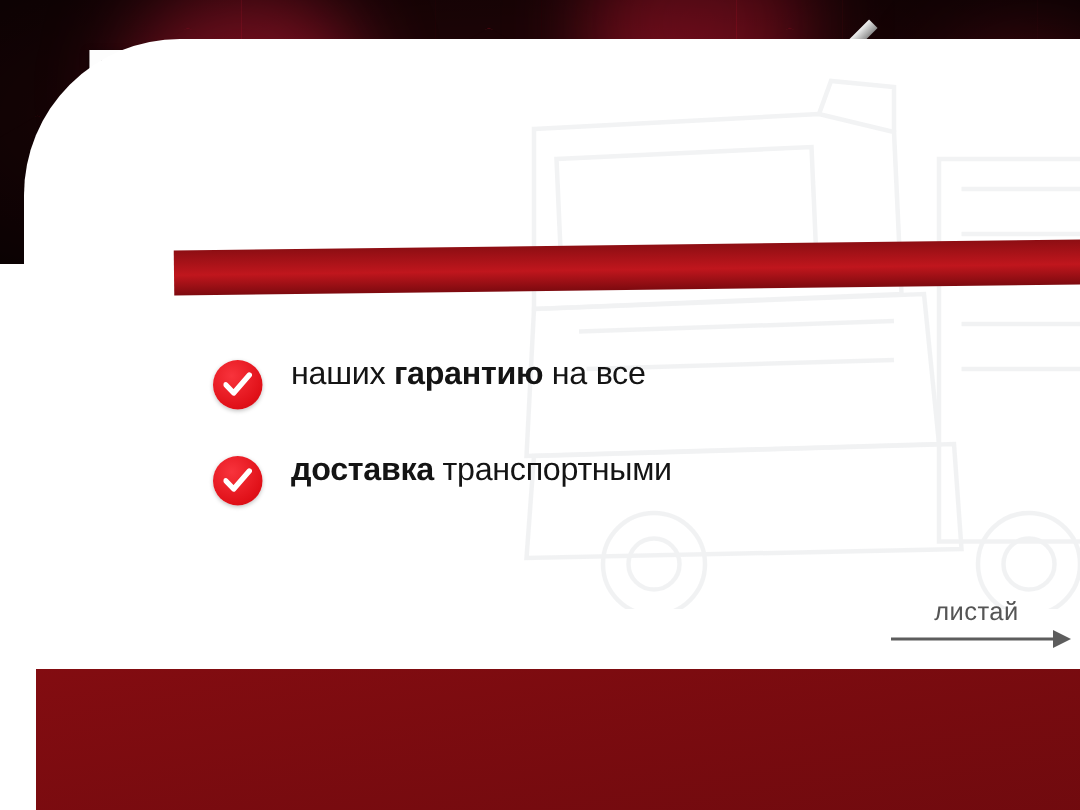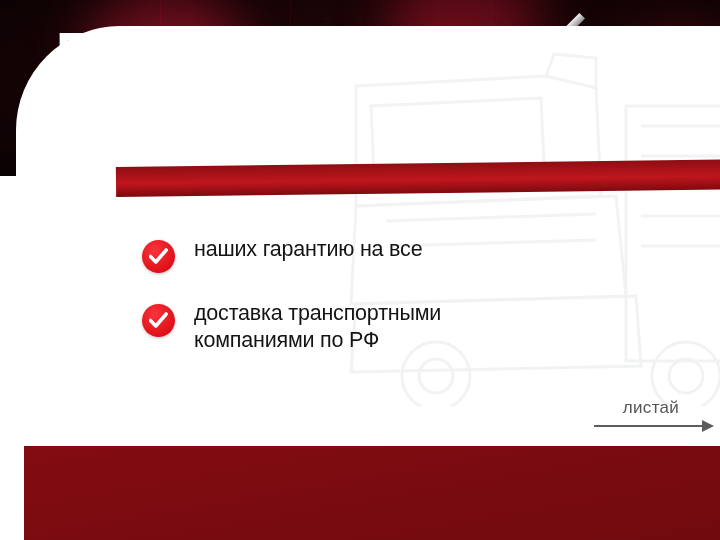--- a/index.html
+++ b/index.html
@@ -68,21 +68,21 @@
 
   
   .bullets{position:absolute;left:126px;top:210px;width:430px;}
   .brow{display:flex;align-items:flex-start;margin-bottom:27px;}
   .chk{flex:0 0 auto;width:33px;height:33px;border-radius:50%;
        background:radial-gradient(circle at 38% 32%,#f8333c,#e01018 70%,#c10c13);
        position:relative;margin-top:4px;box-shadow:0 1px 3px rgba(0,0,0,.25);}
   .chk svg{position:absolute;left:7px;top:8px;}
   .btxt{margin-left:19px;color:#141414;font-size:21.5px;line-height:27px;
         font-family:"Liberation Sans",sans-serif;letter-spacing:-.2px;}
-  .btxt b{font-weight:normal;}
+  .btxt b{font-weight:bold;}
 
   
   .swipe{position:absolute;left:578px;top:372px;width:130px;}
   .swipe .w{font-size:17px;color:#555;letter-spacing:.3px;text-align:center;padding-right:16px;}
   .swipe .ln{position:relative;height:12px;margin-top:2px;}
   .swipe .ln i{position:absolute;left:0;top:5px;width:112px;height:2px;background:#5d5d5d;display:block;}
   .swipe .ln b{position:absolute;left:108px;top:0;width:0;height:0;
         border-left:12px solid #5d5d5d;border-top:6px solid transparent;border-bottom:6px solid transparent;}
 </style>
 </head>
@@ -176,21 +176,21 @@
             </svg>
           </div>
           <div class="btxt"><span>наших </span><b>гарантию</b><span> на все</span><br></div>
         </div>
         <div class="brow">
           <div class="chk">
             <svg width="19" height="17" viewBox="0 0 19 17">
               <path d="M1.5 8.5 L6.8 14 L17.2 2" fill="none" stroke="#fff" stroke-width="3.6" stroke-linecap="round" stroke-linejoin="round"></path>
             </svg>
           </div>
-          <div class="btxt"><b>доставка</b><span> транспортными</span><br><span>компаниями по РФ</span></div>
+          <div class="btxt"><b>доставка</b><span> транспортными</span><br></div>
         </div>
       </div>
 
     <div class="swipe">
       <div class="w">листай</div>
       <div class="ln">
           <i></i>
           <b></b>
         </div>
     </div>

